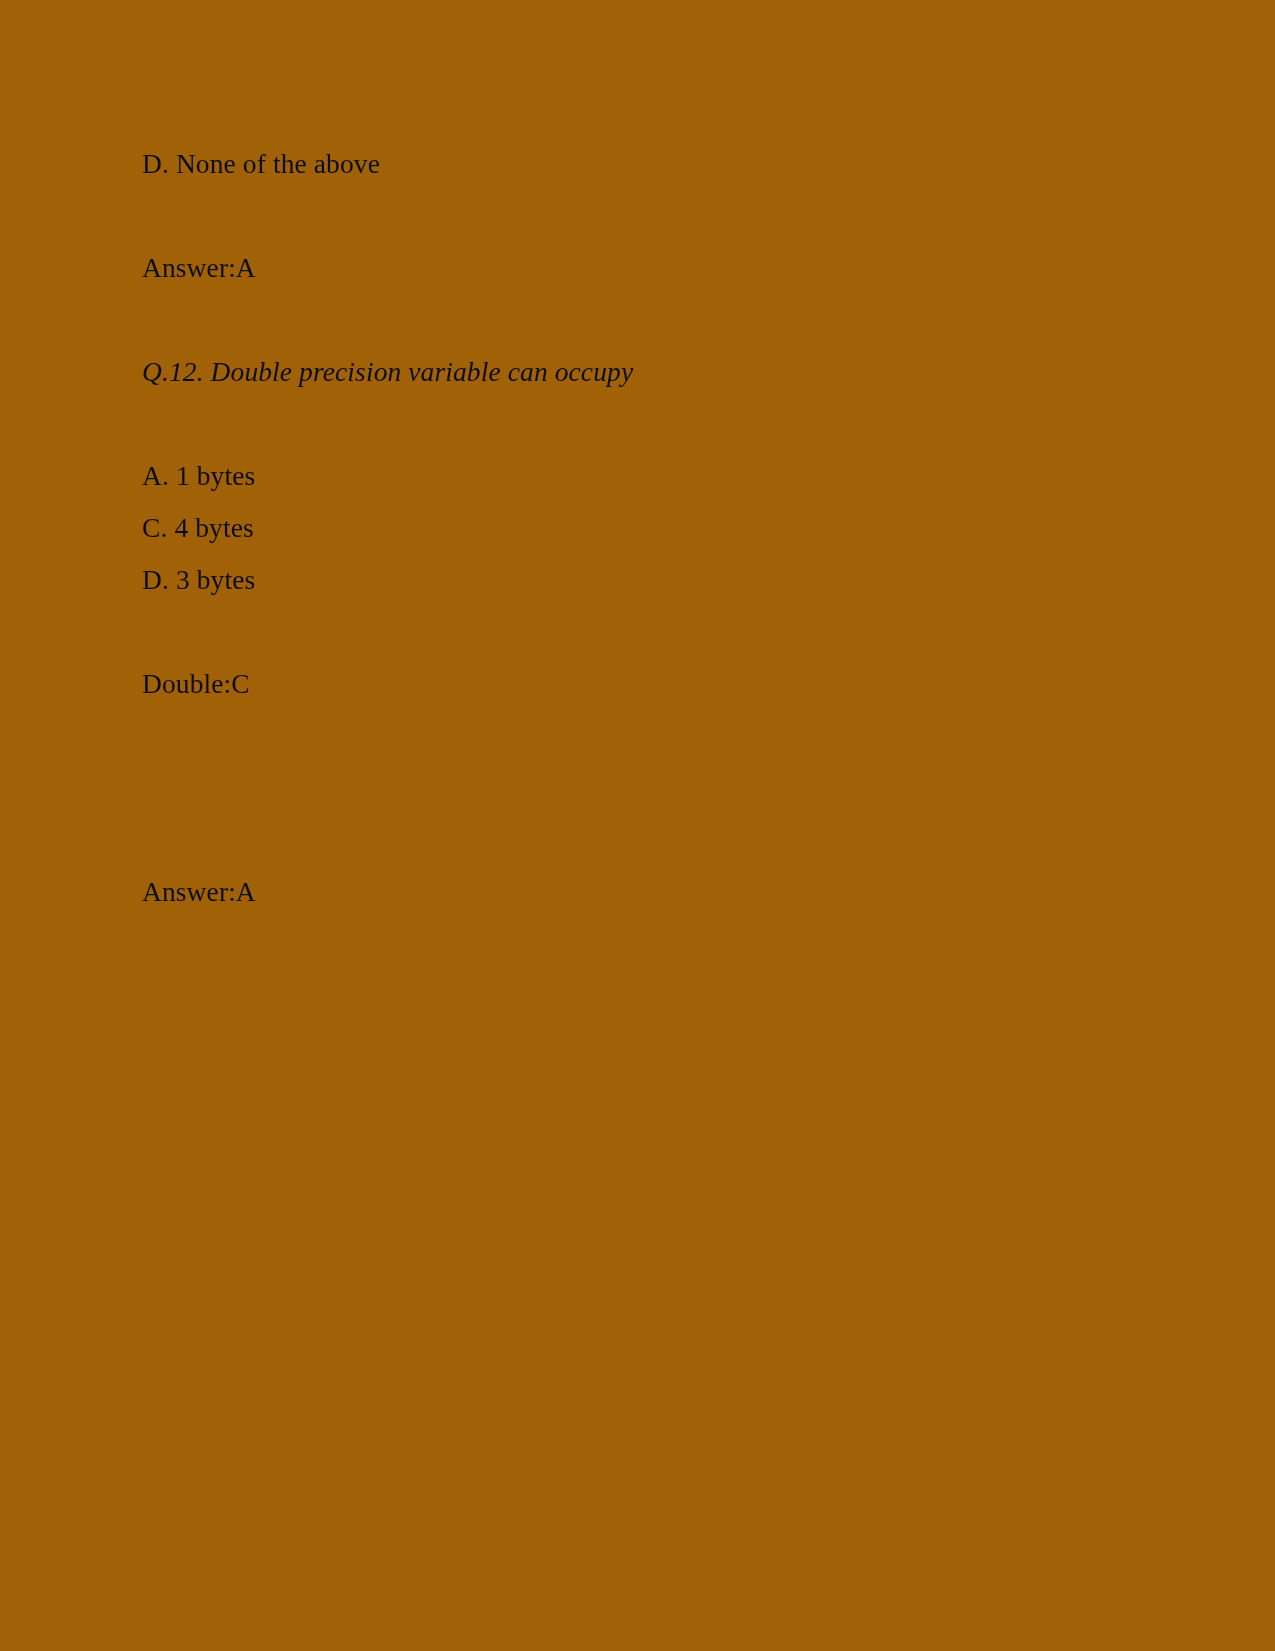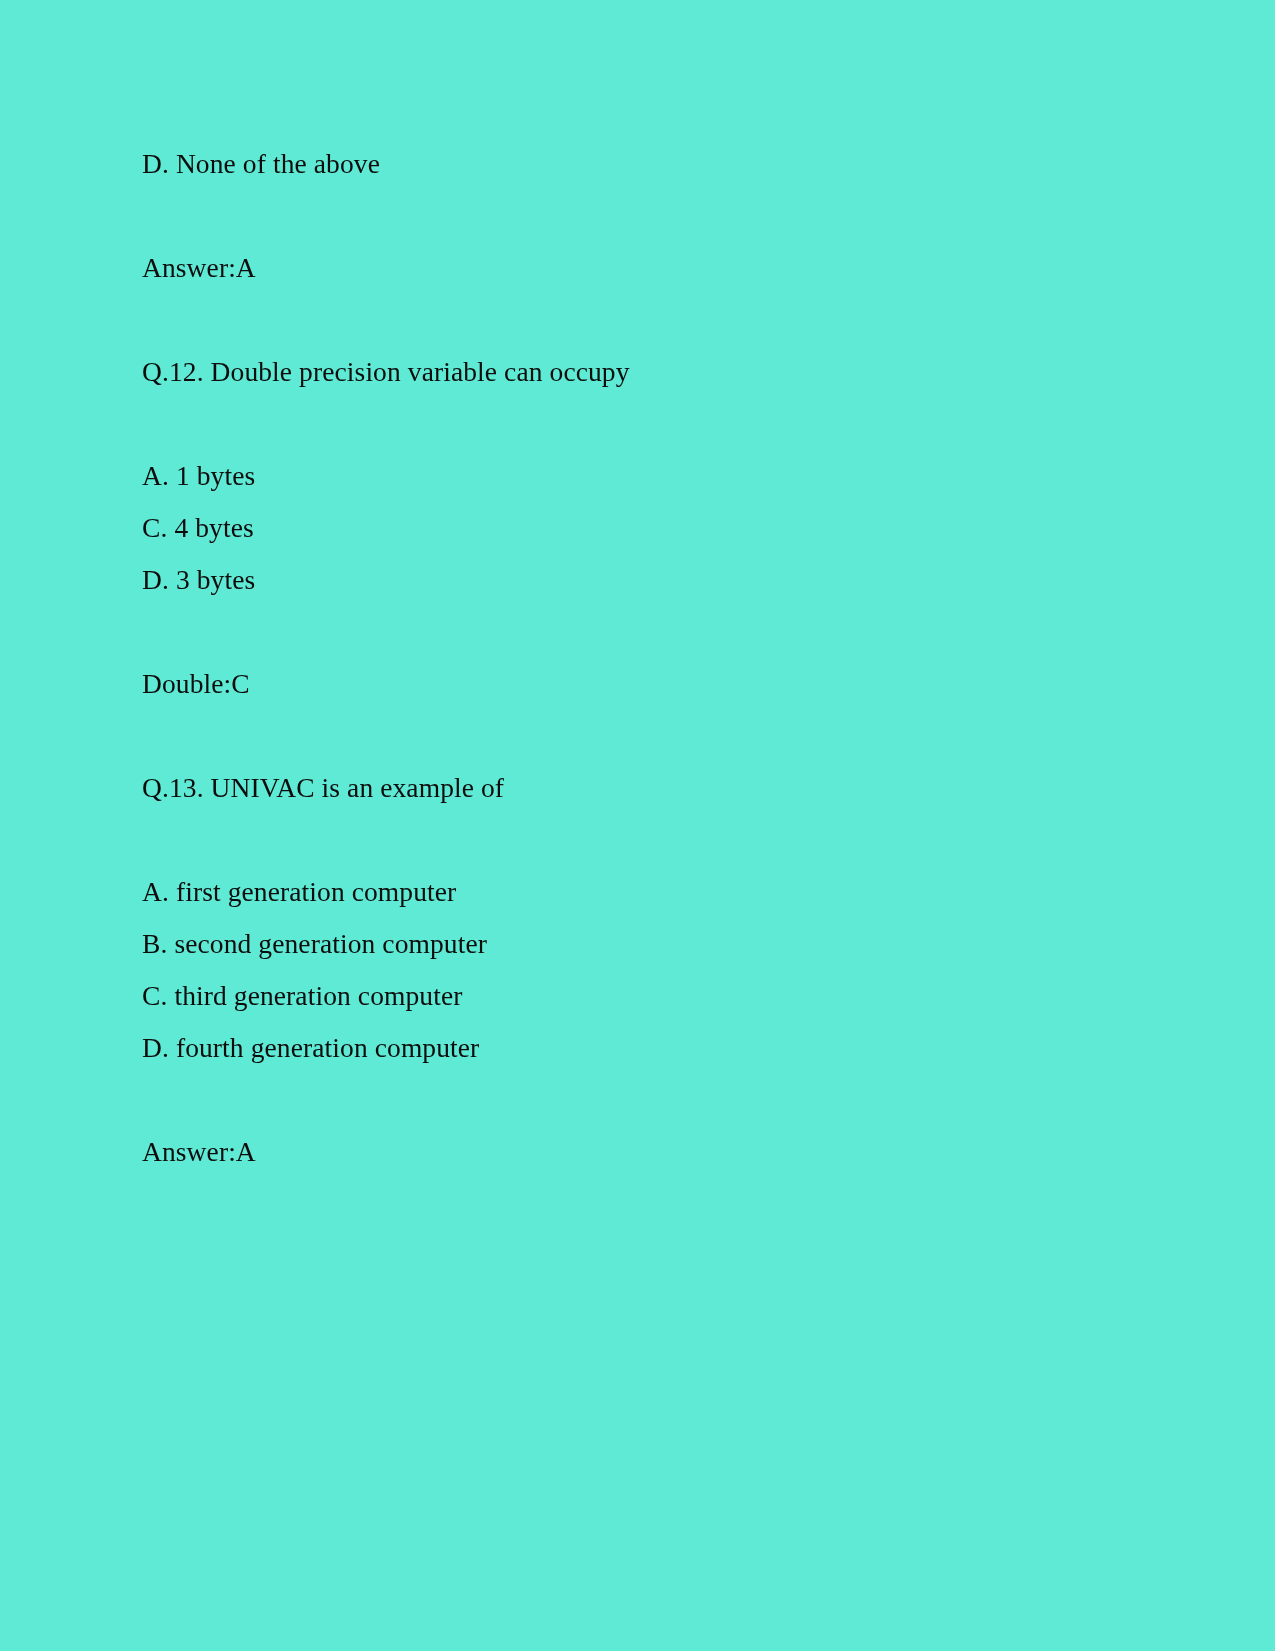--- a/index.html
+++ b/index.html
@@ -9,21 +9,21 @@
     background: #ffffff;
   }
   body {
     font-family: "Liberation Serif", "DejaVu Serif", serif;
     color: #0d0d0d;
   }
   .page {
     position: relative;
     width: 1275px;
     height: 1651px;
-    background: #5eead4;
+    background: #a16207;
     overflow: hidden;
     box-sizing: border-box;
   }
   .content {
     position: absolute;
     left: 142px;
     top: 138px;
     width: 1000px;
   }
   .line {
@@ -34,21 +34,21 @@
     color: #0d0d0d;
   }
   .block {
     margin: 0;
   }
   
   .gap-1 { height: 52px; }
   .gap-2 { height: 52px; }
   .gap-head { height: 52px; }
   .options .line { line-height: 52px; }
-  .question .line { line-height: 52px; }
+  .question .line { line-height: 52px; font-style: italic; }
   .answer .line { line-height: 52px; }
 </style>
 </head>
 <body>
 
 <div class="page">
   <div class="content">
 
     <div class="block options">
       <div class="line">D. None of the above</div>
@@ -75,32 +75,23 @@
     </div>
 
     <div class="gap-1"></div>
 
     <div class="block answer">
       <div class="line">Double:C</div>
     </div>
 
     <div class="gap-2"></div>
 
-    <div class="block question">
-      <div class="line">Q.13. UNIVAC is an example of</div>
-    </div>
 
     <div class="gap-head"></div>
 
-    <div class="block options">
-      <div class="line">A. first generation computer</div>
-      <div class="line">B. second generation computer</div>
-      <div class="line">C. third generation computer</div>
-      <div class="line">D. fourth generation computer</div>
-    </div>
 
     <div class="gap-1"></div>
 
     <div class="block answer">
       <div class="line">Answer:A</div>
     </div>
 
     <div class="gap-2"></div>
 
 

